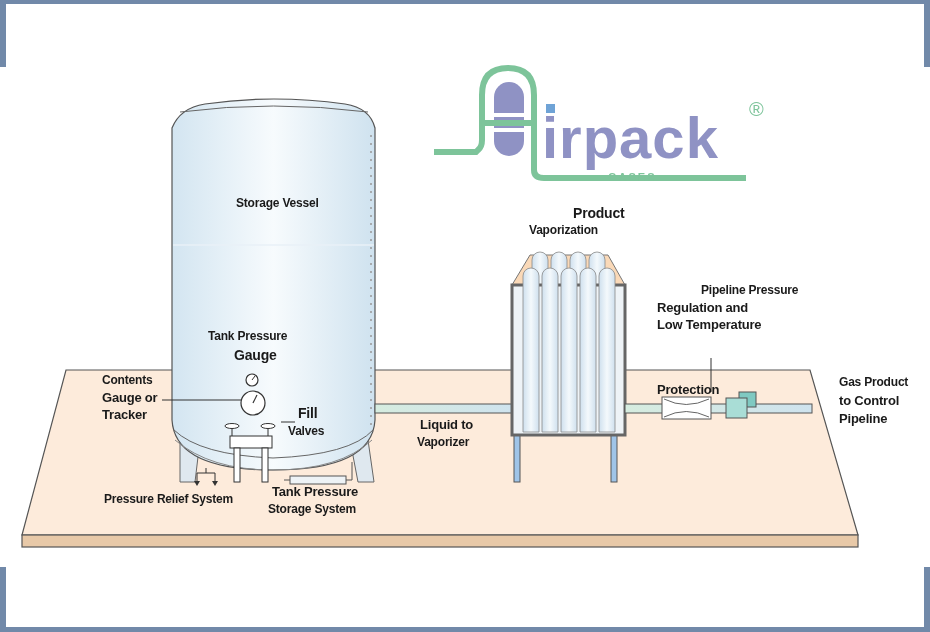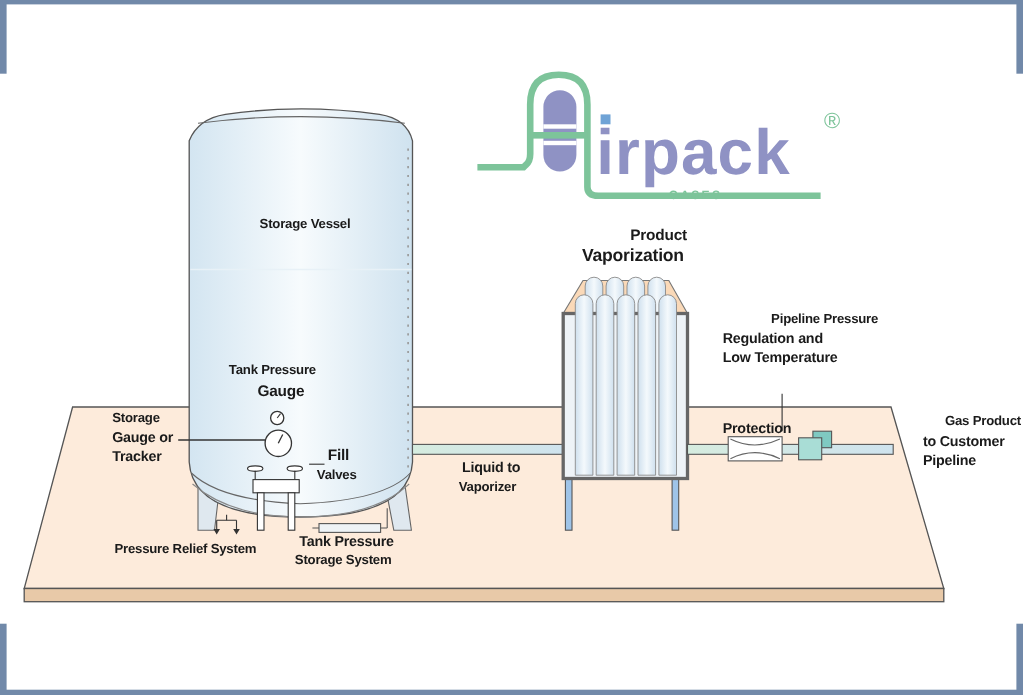--- a/index.html
+++ b/index.html
@@ -126,31 +126,31 @@
     <text x="542" y="158" font-family="Liberation Sans, sans-serif" font-size="58" font-weight="bold" fill="#8f92c4" letter-spacing="1">irpack</text>
     <rect x="546" y="104" width="9" height="9" fill="#6fa3d6"></rect>
     <text x="608" y="181" font-family="Liberation Sans, sans-serif" font-size="11" font-weight="bold" fill="#7dc49a" letter-spacing="2">GASES</text>
     <text x="749" y="116" font-family="Liberation Sans, sans-serif" font-size="20" fill="#7dc49a">®</text>
   </g>
 </svg>
 
 <div class="lbl" style="left:236px;top:197px;font-size:12px;text-align:center;">Storage  Vessel</div>
 <div class="lbl" style="left:208px;top:330px;font-size:12px;">Tank Pressure</div>
 <div class="lbl" style="left:234px;top:347px;font-size:14px;">Gauge</div>
-<div class="lbl" style="left:102px;top:374px;font-size:12px;">Storage</div>
+<div class="lbl" style="left:102px;top:374px;font-size:12px;">Contents</div>
 <div class="lbl" style="left:102px;top:391px;font-size:13px;">Gauge or</div>
 <div class="lbl" style="left:102px;top:408px;font-size:13px;text-align:center;">Tracker</div>
 <div class="lbl" style="left:298px;top:405px;font-size:14px;">Fill</div>
 <div class="lbl" style="left:288px;top:425px;font-size:12px;">Valves</div>
 <div class="lbl" style="left:104px;top:493px;font-size:12px;">Pressure  Relief  System</div>
 <div class="lbl" style="left:272px;top:485px;font-size:13px;">Tank Pressure</div>
 <div class="lbl" style="left:268px;top:503px;font-size:12px;">Storage  System</div>
 <div class="lbl" style="left:420px;top:418px;font-size:13px;">Liquid to</div>
 <div class="lbl" style="left:417px;top:436px;font-size:12px;">Vaporizer</div>
 <div class="lbl" style="left:544px;top:205px;font-size:14px;margin-left:29px;">Product</div>
-<div class="lbl" style="left:529px;top:224px;font-size:16px;">Vaporization</div>
+<div class="lbl" style="left:529px;top:224px;font-size:12px;">Vaporization</div>
 <div class="lbl" style="left:657px;top:284px;font-size:12px;margin-left:44px;">Pipeline  Pressure</div>
 <div class="lbl" style="left:657px;top:301px;font-size:13px;">Regulation and</div>
 <div class="lbl" style="left:657px;top:318px;font-size:13px;">Low Temperature</div>
 <div class="lbl" style="left:657px;top:335px;font-size:13px;margin-top:48px;">Protection</div>
-<div class="lbl" style="left:839px;top:376px;font-size:12px;margin-left:20px;">Gas Product</div>
-<div class="lbl" style="left:839px;top:394px;font-size:13px;">to Customer</div>
+<div class="lbl" style="left:839px;top:376px;font-size:12px;">Gas Product</div>
+<div class="lbl" style="left:839px;top:394px;font-size:13px;">to Control</div>
 <div class="lbl" style="left:839px;top:412px;font-size:13px;">Pipeline</div>
 
 </body></html>

